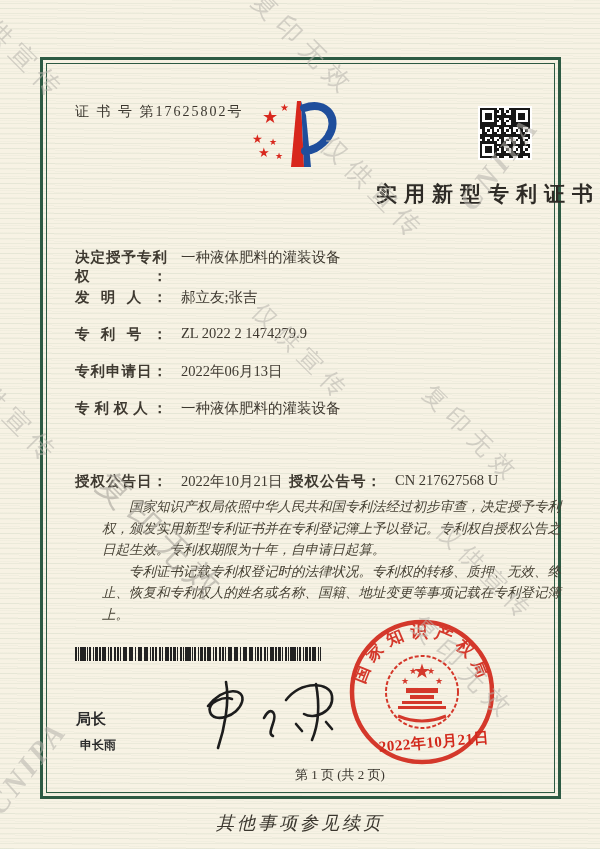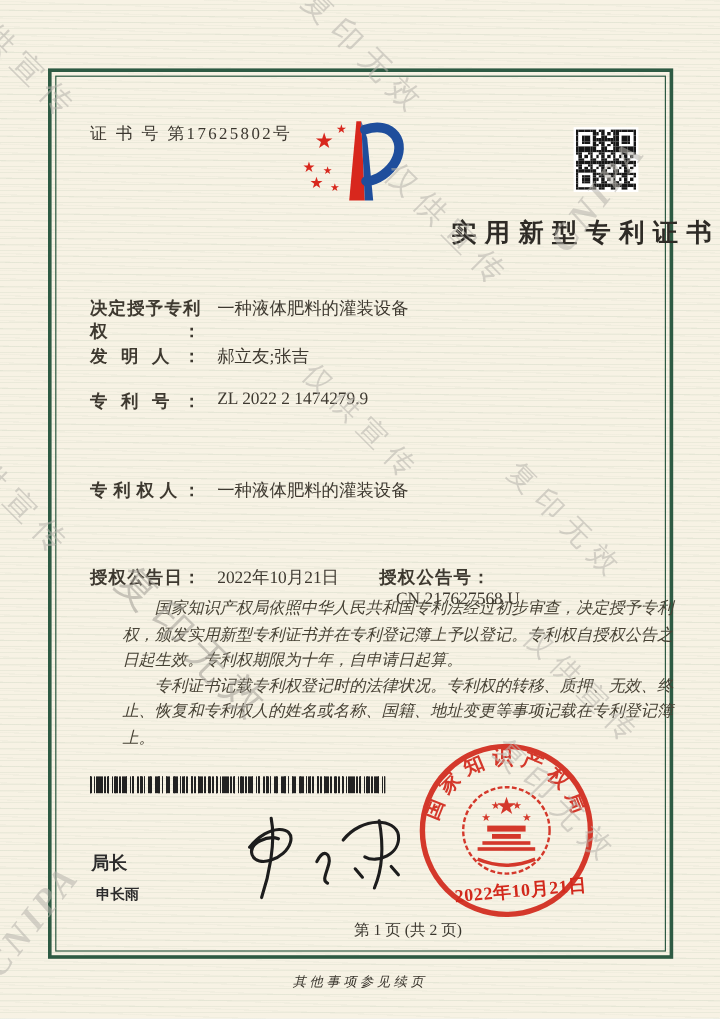--- a/index.html
+++ b/index.html
@@ -24,39 +24,39 @@
       display:grid;grid-template-columns:repeat(21,1fr);grid-template-rows:repeat(21,1fr);}
   .qr i{display:block;}
   .qr .q1{background:#171717;}
   .qr .q0{background:#ffffff;}
   .title{position:absolute;left:0;top:180px;width:100%;text-align:right;
          font-size:21px;font-weight:bold;letter-spacing:7px;color:#2e2b26;}
   .row{position:absolute;left:75px;display:flex;font-size:14.5px;color:#3e3930;}
   .row .lbl{width:92px;flex:none;font-weight:600;text-align:justify;text-align-last:justify;}
   .row .val{margin-left:14px;white-space:nowrap;}
   .row .val.wrap{white-space:normal;width:350px;line-height:20px;}
-  .row2col .col2{position:absolute;left:241px;display:flex;flex-direction:column;}
+  .row2col .col2{position:absolute;left:214px;display:flex;}
   .body-text{position:absolute;left:70px;top:496px;width:462px;font-size:13.5px;
              line-height:21.5px;color:#474235;font-style:italic;margin-left:32px;}
   .body-text p{margin:0;text-indent:2em;}
   .barcode{position:absolute;left:75px;top:647px;width:246px;height:14px;
     background:
       repeating-linear-gradient(90deg,#222 0 1px,transparent 1px 3px),
       repeating-linear-gradient(90deg,#222 0 2px,transparent 2px 7px),
       repeating-linear-gradient(90deg,#222 0 1px,transparent 1px 5px);}
   .sig-title{position:absolute;left:76px;top:710px;font-size:15px;font-weight:bold;
              font-family:Liberation Mono, monospace;color:#2c2c2c;}
   .sig-name{position:absolute;left:80px;top:737px;font-size:12px;font-weight:bold;
             font-family:Liberation Mono, monospace;color:#2c2c2c;}
   .signature{position:absolute;left:180px;top:672px;z-index:2;}
   .seal{position:absolute;left:342px;top:612px;z-index:3;opacity:.92;}
   .seal-date{position:absolute;left:366px;top:733px;width:136px;text-align:center;z-index:4;
              font-size:15px;font-weight:bold;color:#d2291c;transform:rotate(-5deg);letter-spacing:0.5px;}
   .page-no{position:absolute;left:0;top:766px;width:100%;text-align:center;font-size:13px;color:#3a362e;margin-left:40px;}
-  .cont-note{position:absolute;left:0;top:811px;width:100%;text-align:center;font-size:11px;
+  .cont-note{position:absolute;left:0;top:811px;width:100%;text-align:center;font-size:18px;
              letter-spacing:3px;color:#3a362e;font-style:italic;}
 </style>
 </head>
 <body>
 
 <div class="page">
 
   <div class="wm" style="left:-22px;top:-12px;transform:rotate(45deg);">仅供宣传</div>
   <div class="wm" style="left:268px;top:-16px;transform:rotate(45deg);">复印无效</div>
   <div class="wm" style="left:338px;top:128px;transform:rotate(45deg);">仅供宣传</div>
@@ -535,20 +535,24 @@
     <span class="lbl">决定授予专利权：</span>
     <span class="val">一种液体肥料的灌装设备</span>
   </div>
   <div class="row" style="top:288px;">
     <span class="lbl">发明人：</span>
     <span class="val">郝立友;张吉</span>
   </div>
   <div class="row" style="top:325px;justify-content:space-between;">
     <span class="lbl">专利号：</span>
     <span class="val">ZL 2022 2 1474279.9</span>
+  </div>
+  <div class="row" style="top:362px;">
+    <span class="lbl">专利申请日：</span>
+    <span class="val">2022年06月13日</span>
   </div>
   <div class="row" style="top:399px;">
     <span class="lbl">专利权人：</span>
     <span class="val">一种液体肥料的灌装设备</span>
   </div>
   <div class="row row2col" style="top:472px;width:450px;">
     <span class="lbl">授权公告日：</span>
     <span class="val">2022年10月21日</span>
     <span class="col2">
       <span class="lbl">授权公告号：</span>

